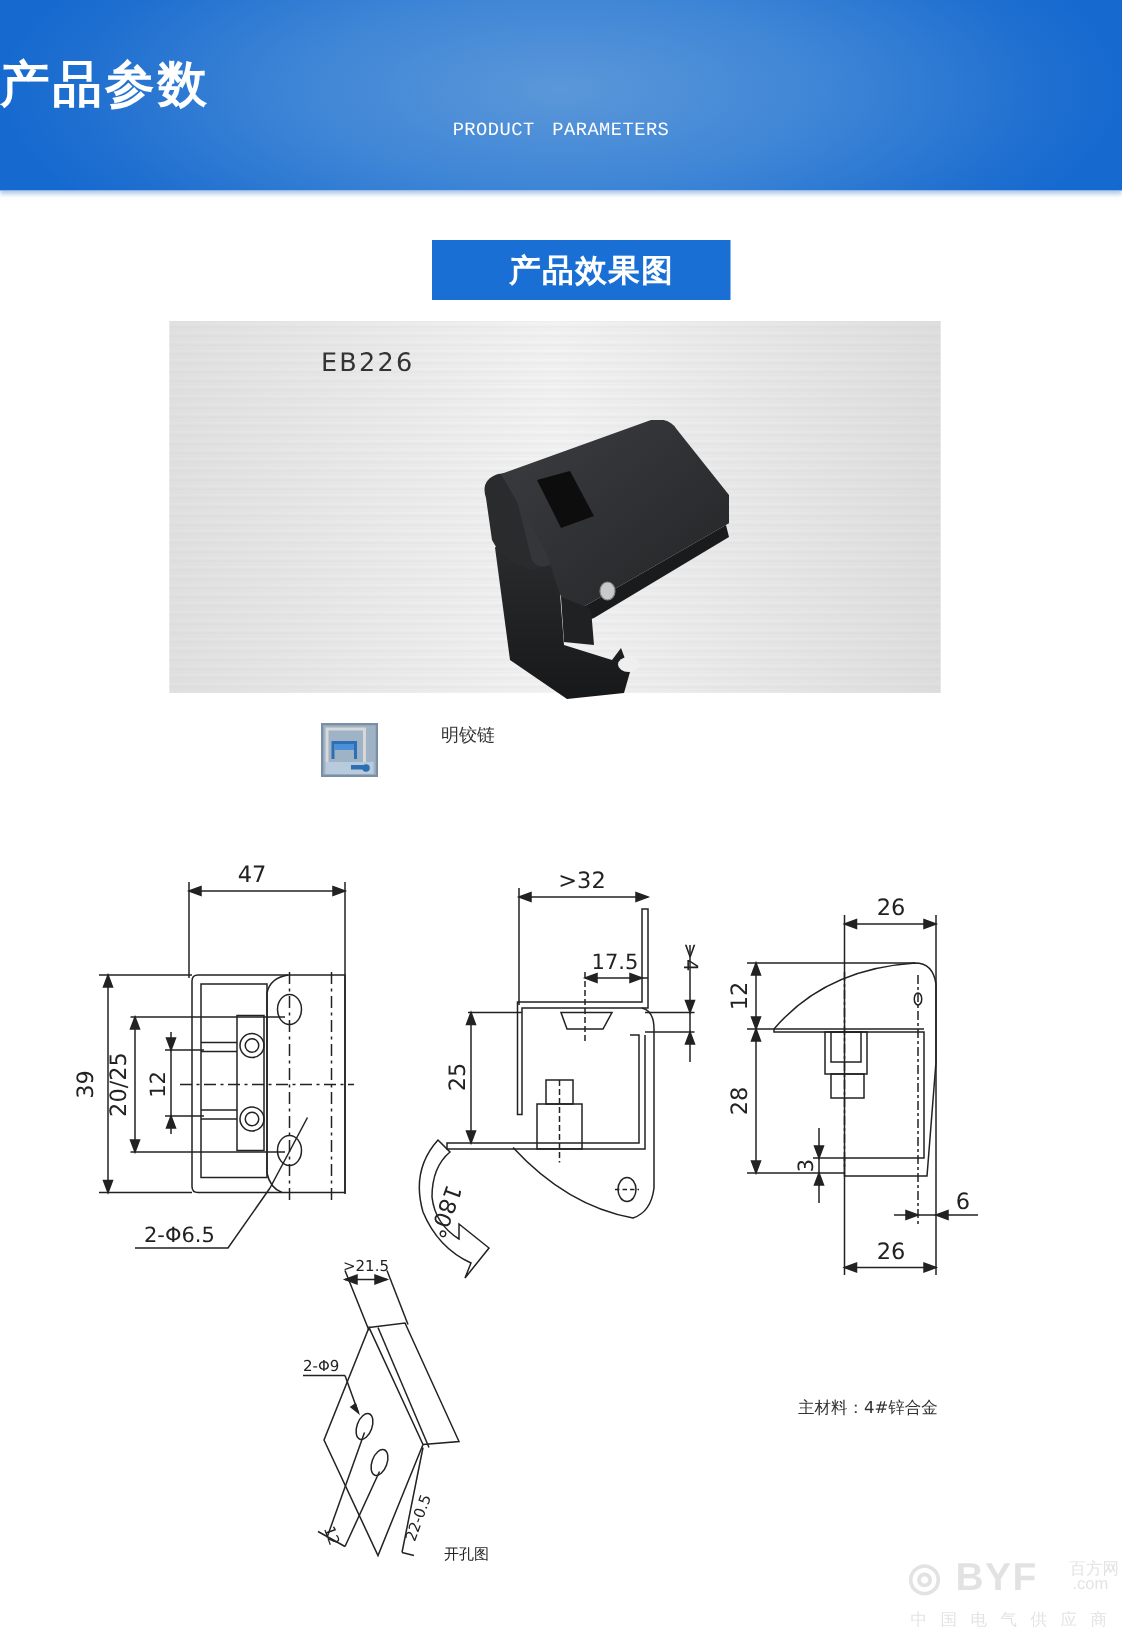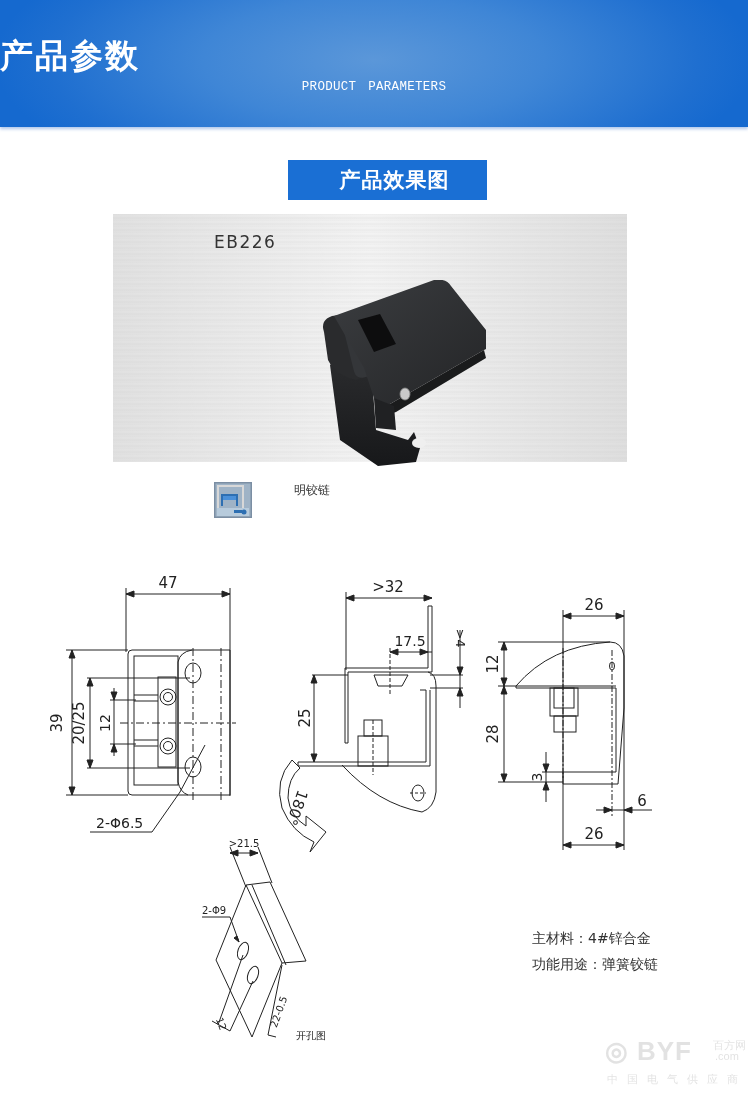--- a/index.html
+++ b/index.html
@@ -15,21 +15,21 @@
     color:#fff;font-family:"DejaVu Serif",serif;font-weight:bold;font-size:21px;line-height:40px;text-align:center;letter-spacing:1px;padding-left:14px;}
   .photo{position:absolute;left:113px;top:214px;width:514px;height:248px;
     background:repeating-linear-gradient(180deg,#e9e9e9 0px,#f2f2f2 2px,#e6e6e6 4px,#efefef 6px);
     background-color:#ececec;}
   .photo-shade{position:absolute;inset:0;background:linear-gradient(90deg,rgba(210,210,210,.5),rgba(255,255,255,.2) 50%,rgba(205,205,205,.5));}
   .model{position:absolute;left:101px;top:18px;font-family:"DejaVu Sans",sans-serif;font-size:17px;color:#333;letter-spacing:1.5px;}
   .hinge{position:absolute;left:203px;top:66px;}
   .type-icon{position:absolute;left:101px;top:268px;width:38px;height:36px;}
   .type-label{position:absolute;left:153px;top:268px;font-size:12px;color:#333;margin-left:28px;}
   .drawing{position:absolute;}
-  .spec{position:absolute;left:532px;top:926px;font-family:"DejaVu Sans",sans-serif;font-size:14px;color:#333;line-height:25.5px;}
+  .spec{position:absolute;left:532px;top:926px;font-family:"DejaVu Sans",sans-serif;font-size:11px;color:#333;line-height:25.5px;}
   .spec div{white-space:nowrap;}
   .watermark{position:absolute;left:605px;top:1036px;width:150px;height:60px;opacity:.28;}
   .wm-logo{position:absolute;left:0;top:0;font-family:"Liberation Sans",sans-serif;font-weight:bold;font-size:26px;color:#999;letter-spacing:1px;}
   .wm-cn{position:absolute;left:66px;top:2px;font-size:11px;color:#999;}
   .wm-com{position:absolute;left:68px;top:14px;font-size:11px;color:#999;font-family:"Liberation Sans",sans-serif;}
   .wm-sub{position:absolute;left:2px;top:36px;font-size:11px;color:#999;letter-spacing:9px;}
   svg text{font-family:"DejaVu Sans",sans-serif;fill:#222;}
 </style>
 </head>
 <body>
@@ -255,21 +255,20 @@
   </g>
   <text x="54" y="22" font-size="10" text-anchor="middle">&gt;21.5</text>
   <text x="12" y="89" font-size="10">2-Φ9</text>
   <text x="0" y="0" font-size="10" text-anchor="middle" transform="translate(28,200) rotate(70)">12</text>
   <text x="0" y="0" font-size="10" text-anchor="middle" transform="translate(92,188) rotate(-70)">22-0.5</text>
   <text x="106" y="214" font-size="10">开孔图</text>
 </svg>
 
 <div class="spec">
   <div>主材料：4#锌合金</div>
-  <div>功能用途：弹簧铰链</div>
 </div>
 
 <div class="watermark">
   <div class="wm-logo">◎ <span>BYF</span></div>
   <div class="wm-cn" style="left:108px">百方网</div>
   <div class="wm-com" style="left:110px">.com</div>
   <div class="wm-sub">中国电气供应商</div>
 </div>
 
 </body></html>

